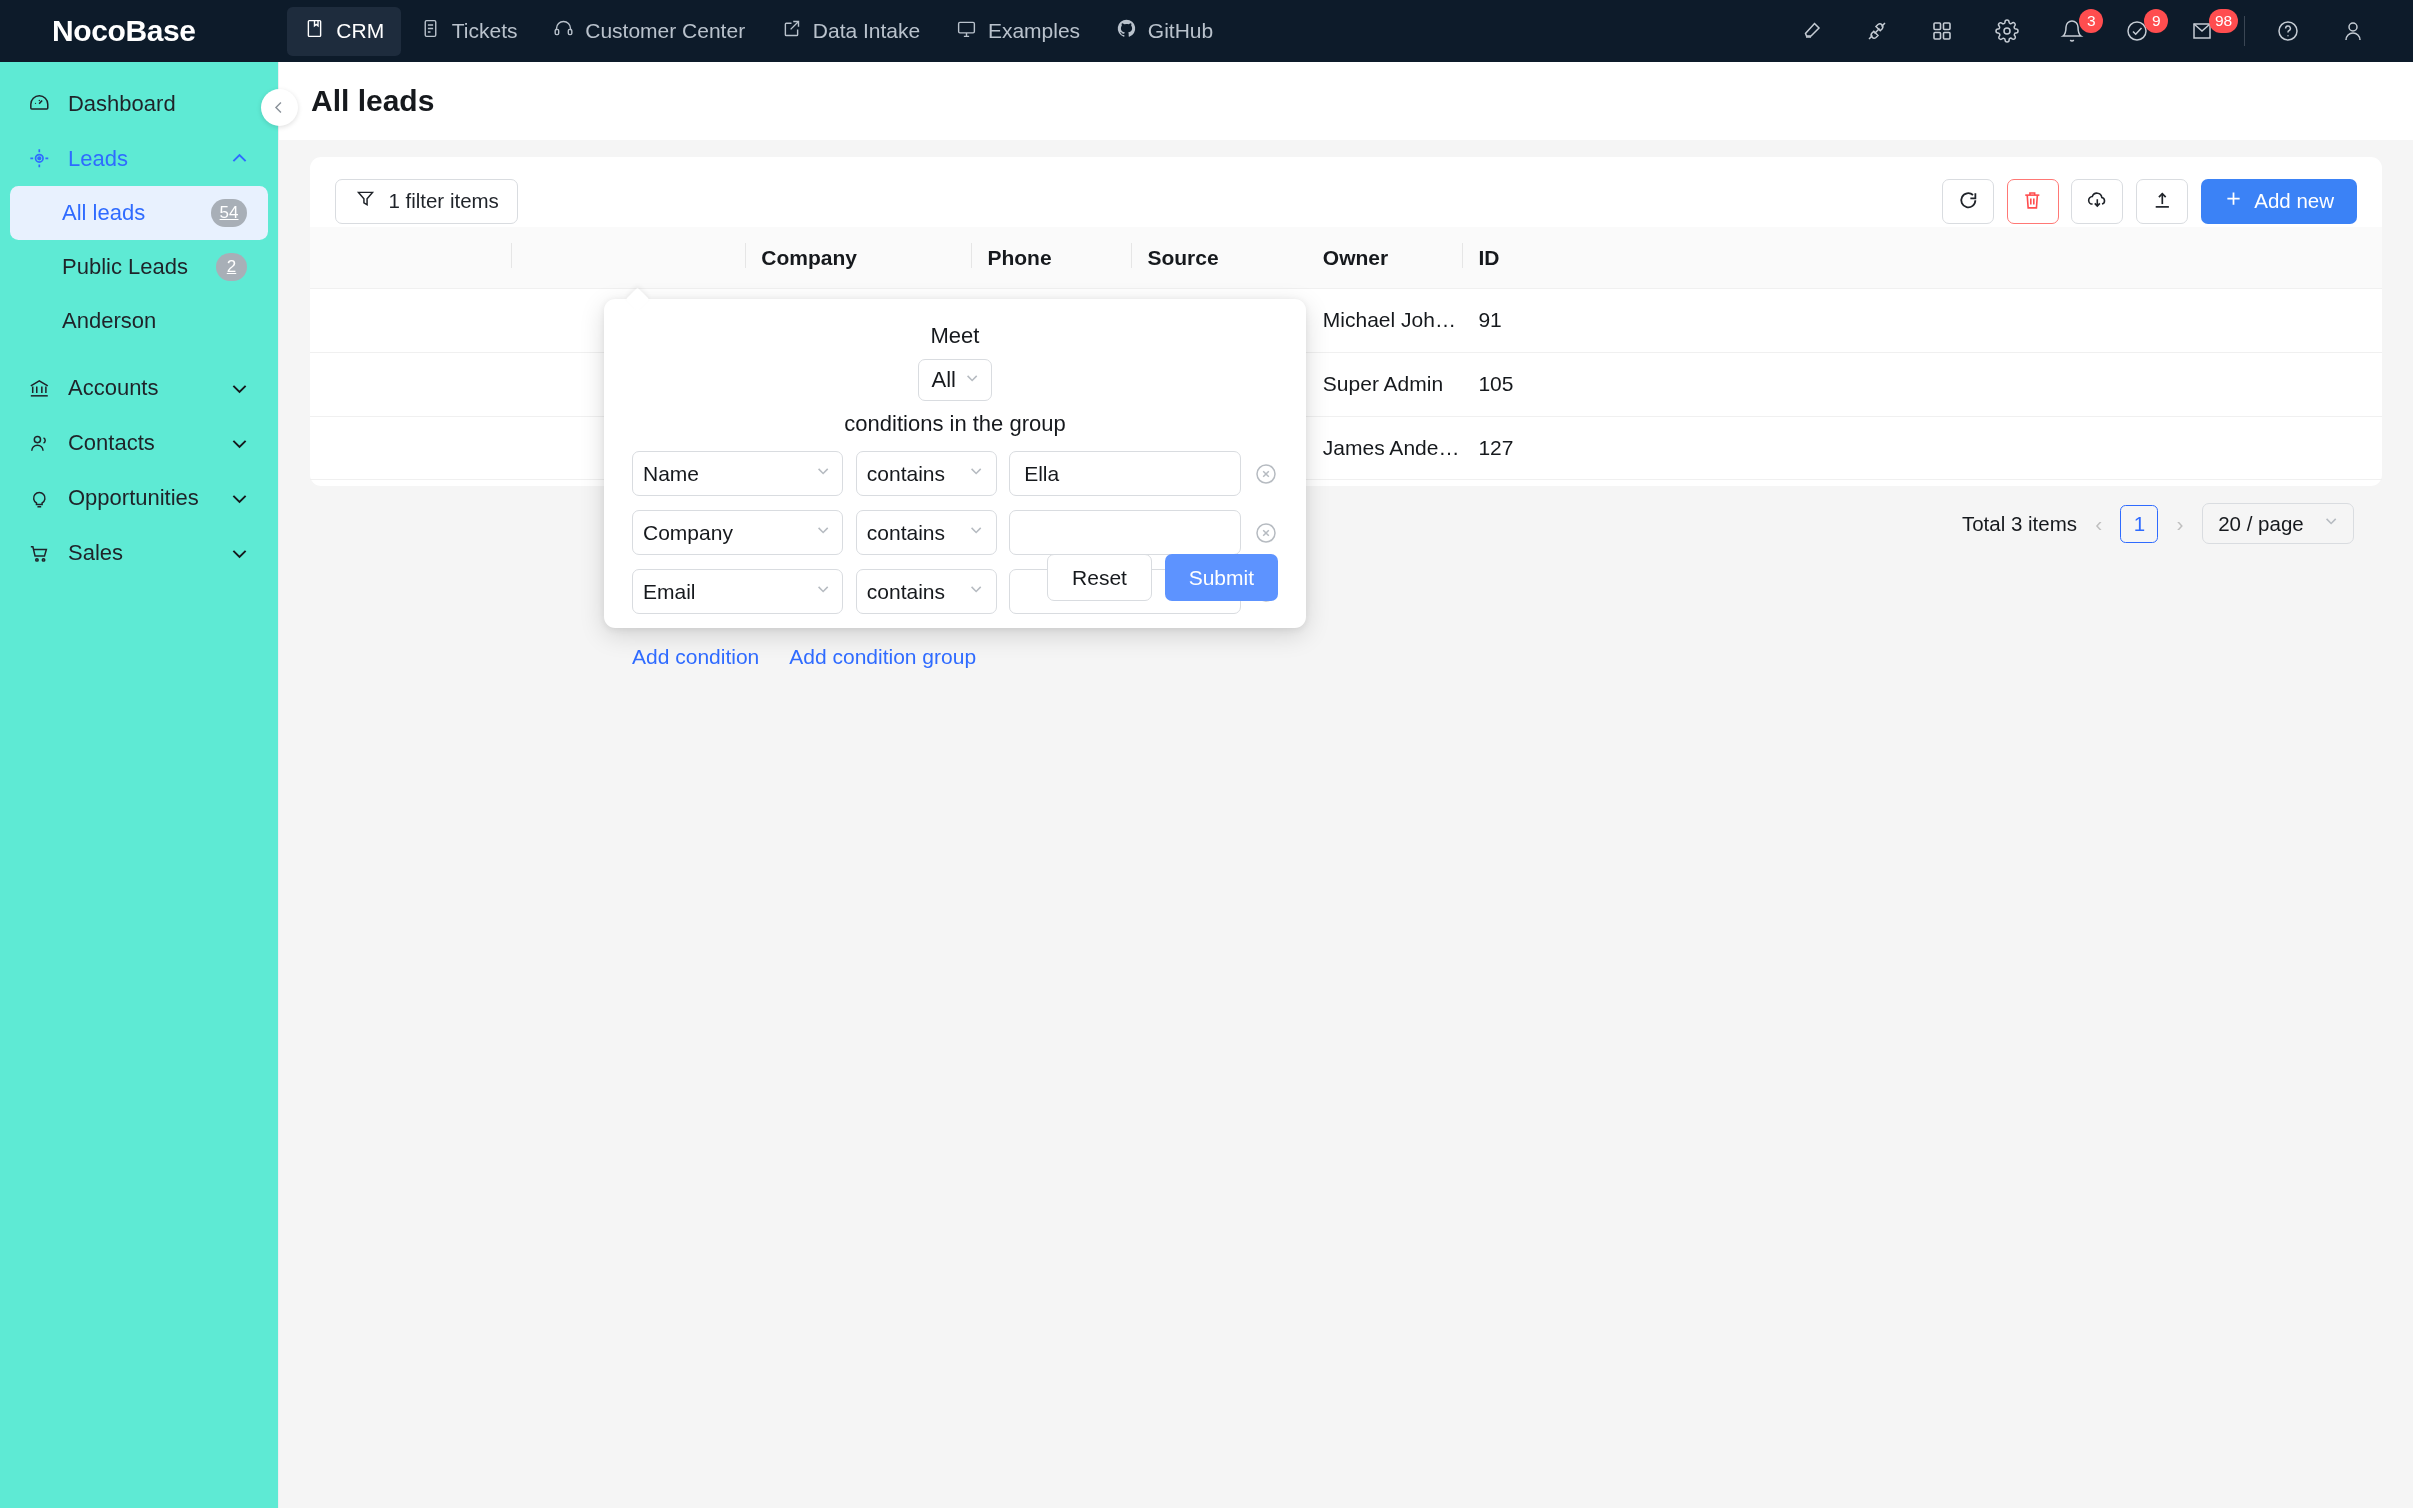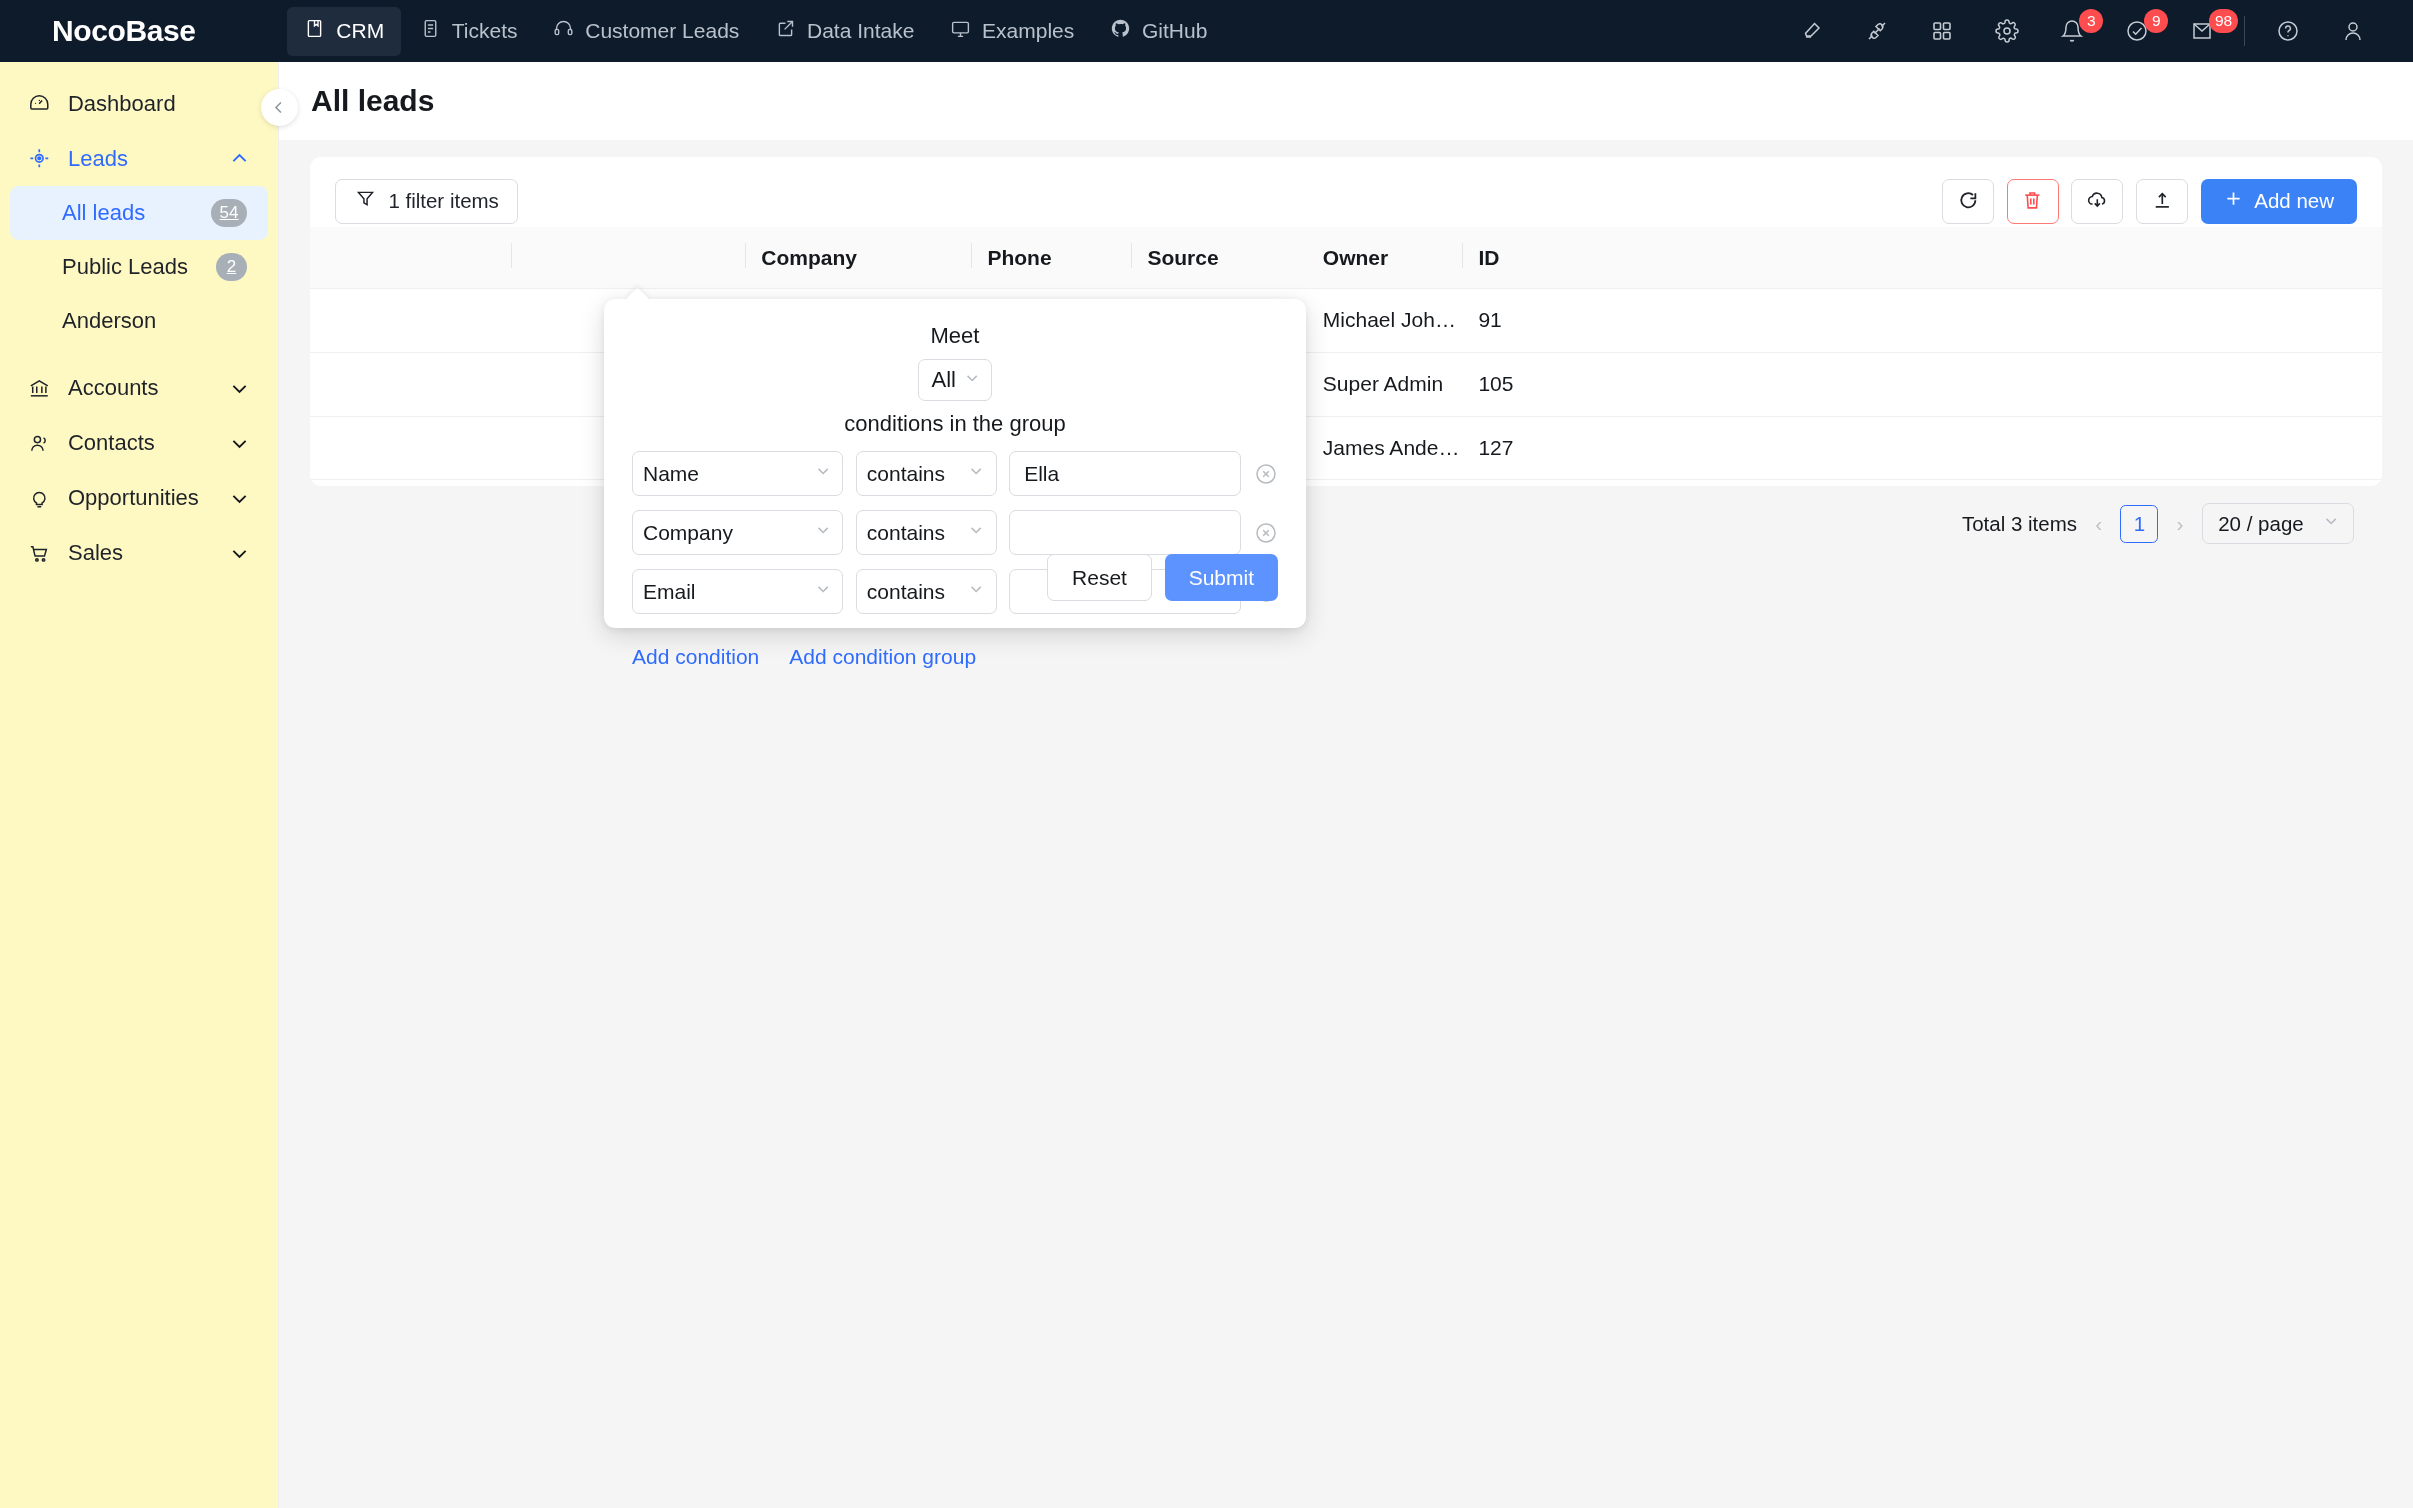--- a/index.html
+++ b/index.html
@@ -48,21 +48,21 @@
     border-radius: 12px; background: #ff4d4f; color: #fff;
     font-size: 15.5px; line-height: 24px; text-align: center;
     font-family: "Liberation Sans", sans-serif;
   }
   .tb-sep { width: 0.7px; height: 30px; background: #3a4654; margin: 0 10px; }
 
   
   .sidebar {
     position: absolute; top: 62px; left: 0;
     width: 279px; height: 1446px;
-    background: #fef9c3;
+    background: #5eead4;
     border-right: 0.7px solid #eceef1;
     padding-top: 14px;
   }
   .side-item {
     display: flex; align-items: center;
     height: 55px; margin: 0 10px; padding: 0 18.3px;
     border-radius: 8.5px; color: #1f2329; font-size: 22px;
   }
   .side-item .s-ico { width: 27px; display: flex; align-items: center; flex: none; }
   .side-item .s-ico svg { width: 22.6px; height: 22.6px; }
@@ -263,21 +263,21 @@
             <path d="M9 8h6M9 12h6M9 16h3"></path>
           </svg></span>
       <span>Tickets</span>
     </div>
     <div class="nav-tab">
       <span><svg viewBox="0 0 24 24" fill="none" stroke="currentColor" stroke-width="1.6">
             <path d="M4 14v-2a8 8 0 0 1 16 0v2"></path>
             <rect x="2.5" y="13" width="4" height="6" rx="1.6"></rect>
             <rect x="17.5" y="13" width="4" height="6" rx="1.6"></rect>
           </svg></span>
-      <span>Customer Leads</span>
+      <span>Customer Center</span>
     </div>
     <div class="nav-tab">
       <span><svg viewBox="0 0 24 24" fill="none" stroke="currentColor" stroke-width="1.6">
             <path d="M19 13v6a1 1 0 0 1-1 1H6a1 1 0 0 1-1-1V7a1 1 0 0 1 1-1h6"></path>
             <path d="M14 4h6v6"></path>
             <path d="M11 13 20 4"></path>
           </svg></span>
       <span>Data Intake</span>
     </div>
     <div class="nav-tab">

